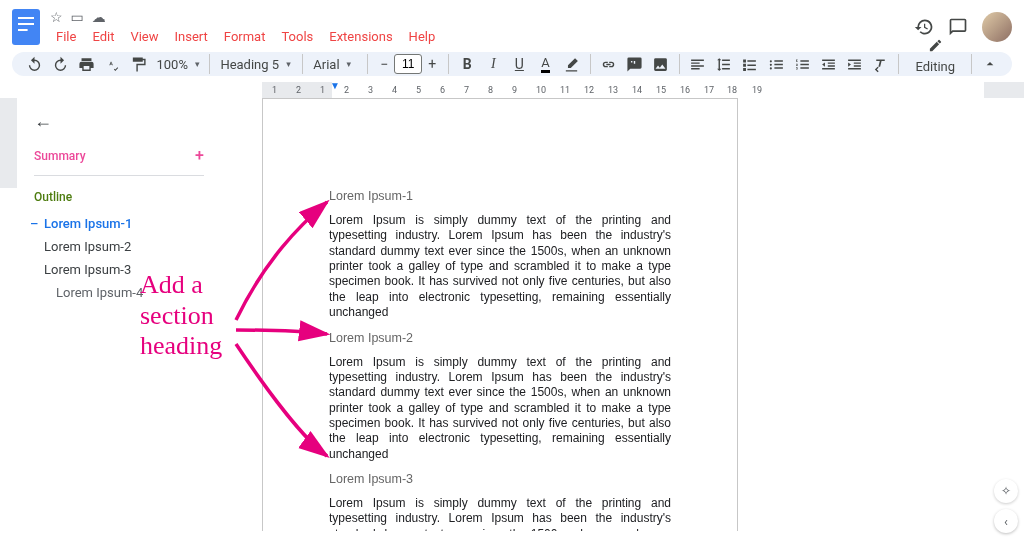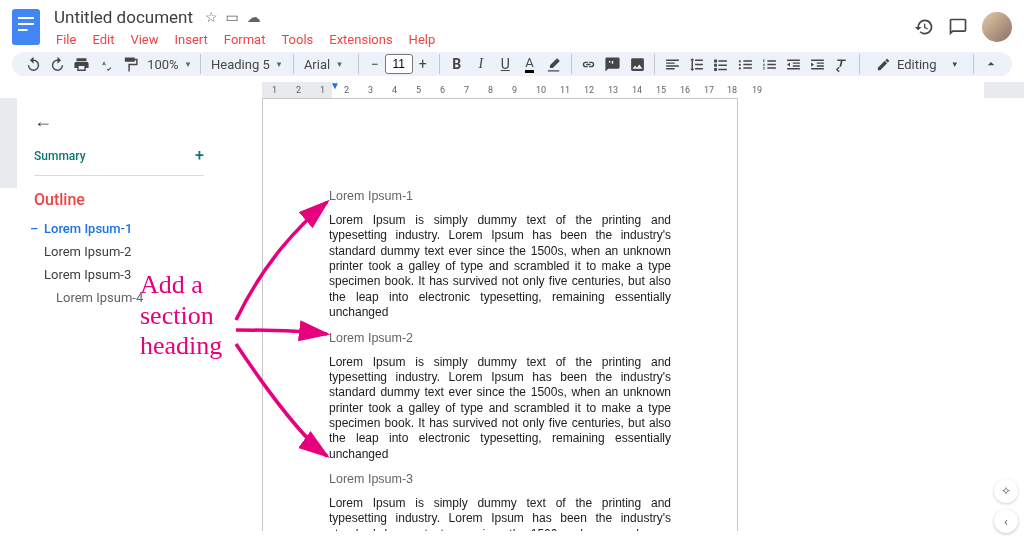--- a/index.html
+++ b/index.html
@@ -65,41 +65,41 @@
     gap: 2px;
   }
   .tb-btn { width: 26px; height: 26px; display: flex; align-items:center; justify-content:center; color:#444746; cursor:pointer; border-radius:4px; }
   .tb-btn svg { width: 17px; height: 17px; fill: #444746; }
   .tb-sep { width: 1px; height: 20px; background: #c7c7c7; margin: 0 4px; }
   .tb-text { font-size: 13px; color:#444746; padding: 0 4px; cursor:pointer; display:flex; align-items:center; gap:4px;}
   .tb-dd::after { content:"▾"; font-size:9px; color:#5f6368; margin-left:3px;}
   .fs-box { display:flex; align-items:center; gap:0;}
   .fs-box .pm { width:20px; height:22px; display:flex;align-items:center;justify-content:center; cursor:pointer; color:#444746; font-size:14px;}
   .fs-box input { width:28px; height:20px; text-align:center; border:1px solid #747775; border-radius:3px; font-size:12px; background:#fff;}
-  .editing-pill { margin-left:auto; display:flex; align-items:center; gap:6px; font-size:13px; color:#444746; padding:3px 10px; cursor:pointer;}
+  .editing-pill { margin-left:auto; display:flex; align-items:center; gap:6px; font-size:13px; color:#444746; padding:3px 10px; cursor:pointer;flex-direction:column;}
   .collapse-toolbar { width:26px;height:26px; display:flex;align-items:center;justify-content:center; cursor:pointer;}
   
   .ruler-wrap { position:relative; margin: 6px 0 0 0; height:16px; display:flex;}
   .ruler-left-space { width: 262px; flex-shrink:0; }
   .ruler { flex:1; height:16px; position:relative; font-size:9px; color:#5f6368; background: #fff; }
   .ruler .gray-left { position:absolute; left:0; top:0; bottom:0; width:70px; background:#e8eaed;}
   .ruler .gray-right { position:absolute; right:0; top:0; bottom:0; width:40px; background:#e8eaed;}
   .ruler .ticks { position:absolute; left:0; right:0; top:0; bottom:0;}
   .ruler .tick { position:absolute; top:3px; font-size:9px;}
   .indent-marker { position:absolute; top:-2px; color:#1a73e8; font-size:10px;}
   
   .main { display:flex; height: calc(547px - 48px - 44px - 22px); }
   .vruler { width: 18px; background:#fff; position:relative; border-right:1px solid transparent;}
   .vruler .gray-top { position:absolute;left:0;right:0;top:0;height:90px;background:#e8eaed;}
   .outline-panel {
     width: 196px; padding: 12px 10px 0 16px; flex-shrink:0;
   }
   .back-arrow { font-size:18px; color:#3c4043; cursor:pointer; margin-bottom:14px;}
-  .summary-row { display:flex; justify-content:space-between; align-items:center; font-size:12px; font-weight:500; color:#0f766e; padding-bottom:10px; border-bottom:1px solid #dadce0;}
-  .outline-label { font-size:16px; color:#ef4444; font-weight:500; margin:14px 0 8px 0;}
+  .summary-row { display:flex; justify-content:space-between; align-items:center; font-size:12px; font-weight:500; color:#ec4899; padding-bottom:10px; border-bottom:1px solid #dadce0;}
+  .outline-label { font-size:12px; color:#4d7c0f; font-weight:500; margin:14px 0 8px 0;}
   .outline-item { font-size:13px; color:#3c4043; padding:4px 0 4px 10px; cursor:pointer; position:relative;}
   .outline-item.active { color:#1a73e8; font-weight:500;}
   .outline-item.active::before { content:"–"; position:absolute; left:-4px; color:#1a73e8;}
   .outline-item.sub { padding-left:22px; color:#5f6368;}
   .page-area { flex:1; position:relative; overflow:hidden;}
   .page {
     position:absolute; left:48px; top:0;
     width: 476px; min-height: 800px;
     background:#fff; border:1px solid #c7c7c7;
     padding: 90px 66px 40px 66px;
@@ -119,21 +119,20 @@
   .scroll-hint { position:absolute; right:6px; bottom:14px; width:24px; height:24px; border-radius:12px; background:#fff; box-shadow:0 1px 3px rgba(0,0,0,.25); display:flex; align-items:center; justify-content:center; color:#5f6368; font-size:13px;}
   .mode-bubble { position:absolute; right:6px; bottom:44px; width:24px; height:24px; border-radius:12px; background:#fff; box-shadow:0 1px 3px rgba(0,0,0,.2); display:flex;align-items:center;justify-content:center;color:#5f6368;font-size:12px;}
 </style>
 </head>
 <body>
 
 <div class="header">
   <div class="docs-icon"></div>
   <div class="title-area">
     <div class="title-row">
-      <span class="doc-title">Untitled document</span>
       <div class="title-icons">
         <span>☆</span>
         <span>▭</span>
         <span>☁</span>
       </div>
     </div>
     <div class="menu-row">
       <span class="menu-item">File</span>
       <span class="menu-item">Edit</span>
       <span class="menu-item">View</span>

